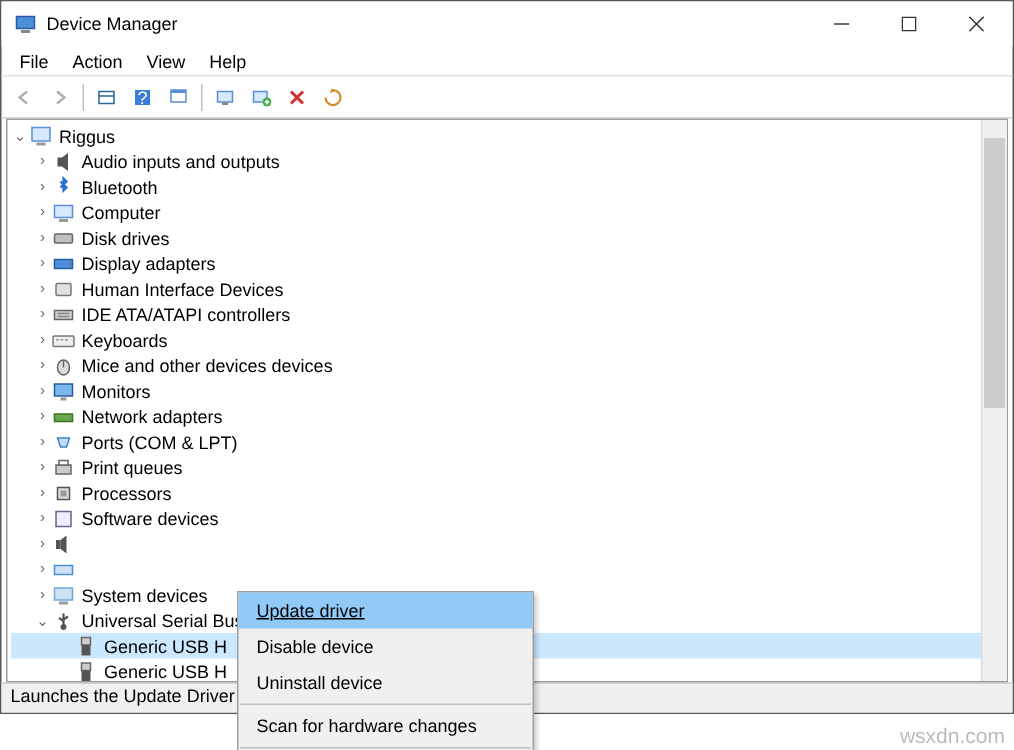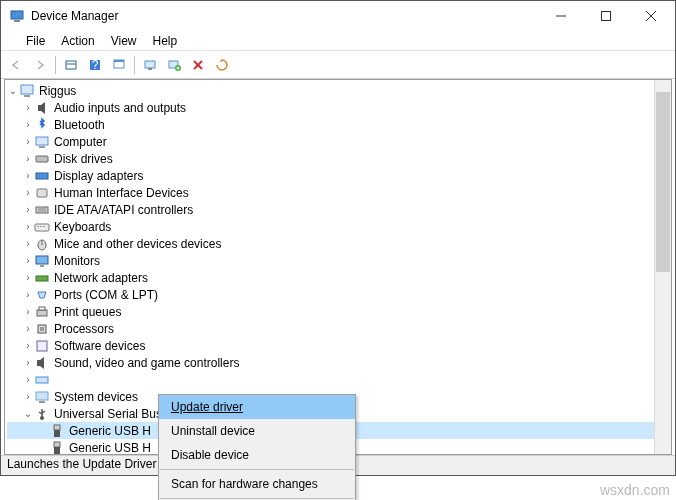--- a/index.html
+++ b/index.html
@@ -2,21 +2,21 @@
 <html><head>
 <meta charset="utf-8">
 <style>
 * { box-sizing: border-box; margin: 0; padding: 0; font-family: 'Segoe UI', Tahoma, sans-serif; font-size: 12px; }
 body { background: #fff; width: 676px; height: 500px; overflow: hidden; position: relative; }
 .window { width: 676px; height: 476px; border: 1px solid #555; background: #fff; display: flex; flex-direction: column; }
 .titlebar { height: 30px; display: flex; align-items: center; padding: 0 2px 0 8px; background: #fff; }
 .titlebar .app-icon { width: 16px; height: 16px; margin-right: 6px; display: inline-flex; align-items: center; justify-content: center; }
 .titlebar .title { flex: 1; font-size: 12px; }
 .winbtn { width: 45px; height: 28px; display: flex; align-items: center; justify-content: center; color: #333; }
-.menubar { height: 20px; display: flex; align-items: center; padding: 0 17px; border-bottom: 1px solid #e1e1e1; }
+.menubar { height: 20px; display: flex; align-items: center; padding: 0 4px; border-bottom: 1px solid #e1e1e1; }
 .menubar .menuitem { padding: 2px 8px; cursor: default; }
 .toolbar { height: 28px; display: flex; align-items: center; padding: 2px 4px; border-bottom: 1px solid #d0d0d0; gap: 2px; }
 .tbtn { width: 22px; height: 22px; display: flex; align-items: center; justify-content: center; border: 1px solid transparent; }
 .tbtn.disabled { opacity: 0.4; }
 .tsep { width: 1px; height: 18px; background: #c0c0c0; margin: 0 2px; }
 .content { flex: 1; border: 1px solid #9a9a9a; margin: 0 3px 0 3px; overflow: hidden; position: relative; background: #fff; }
 .tree { padding: 2px 0 2px 2px; overflow-y: auto; height: 100%; }
 .row { display: flex; align-items: center; height: 17px; white-space: nowrap; }
 .row.sel { background: #cce8ff; }
 .expander { width: 12px; text-align: center; color: #666; font-size: 10px; cursor: default; user-select: none; }
@@ -307,21 +307,20 @@
         </div>
       <div class="row">
           <span class="indent" style="width:15px"></span>
           <span class="expander">›</span>
           <span class="icon16">
             <svg width="16" height="16">
               <rect x="3" y="5" width="3" height="6" fill="#555"></rect>
               <path d="M6 5 L10 2 L10 14 L6 11 Z" fill="#555"></path>
             </svg>
           </span>
-          <span class="label">Sound, video and game controllers</span>
         </div>
       <div class="row">
           <span class="indent" style="width:15px"></span>
           <span class="expander">›</span>
           <span class="icon16">
             <svg width="16" height="16">
               <rect x="2" y="5" width="12" height="6" fill="#d0e2f3" stroke="#4a90d9"></rect>
             </svg>
           </span>
         </div>
@@ -399,21 +398,21 @@
   </div>
 
   <div class="statusbar">
     <span>Launches the Update Driver W</span>
   </div>
 
 </div>
 
 <div class="context-menu">
   <div class="cmi hl">Update driver</div>
+  <div class="cmi">Disable device</div>
   <div class="cmi">Uninstall device</div>
-  <div class="cmi">Disable device</div>
   <div class="csep"></div>
   <div class="cmi">Scan for hardware changes</div>
   <div class="csep"></div>
 
 </div>
 
 <div class="watermark">wsxdn.com</div>
 
 </body></html>

